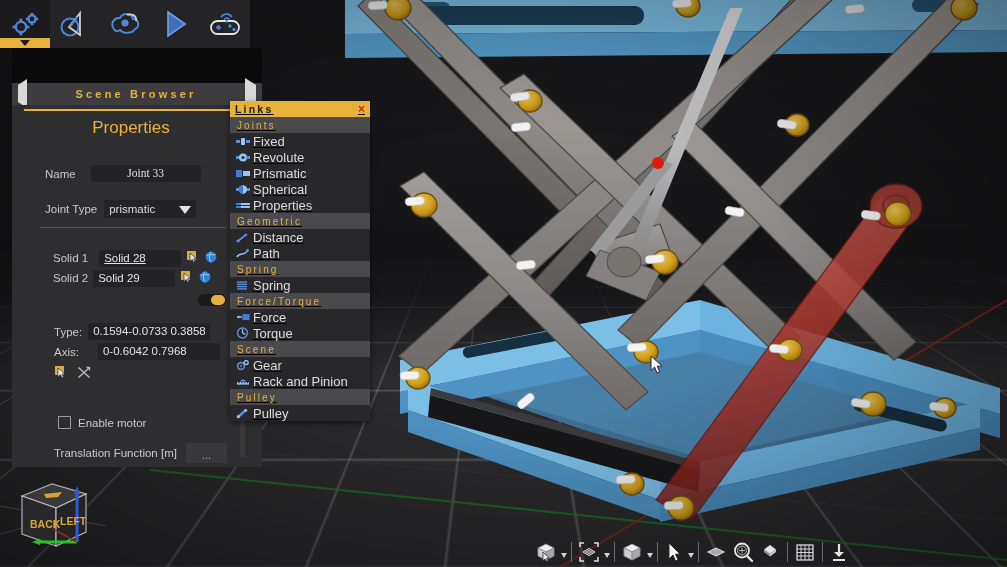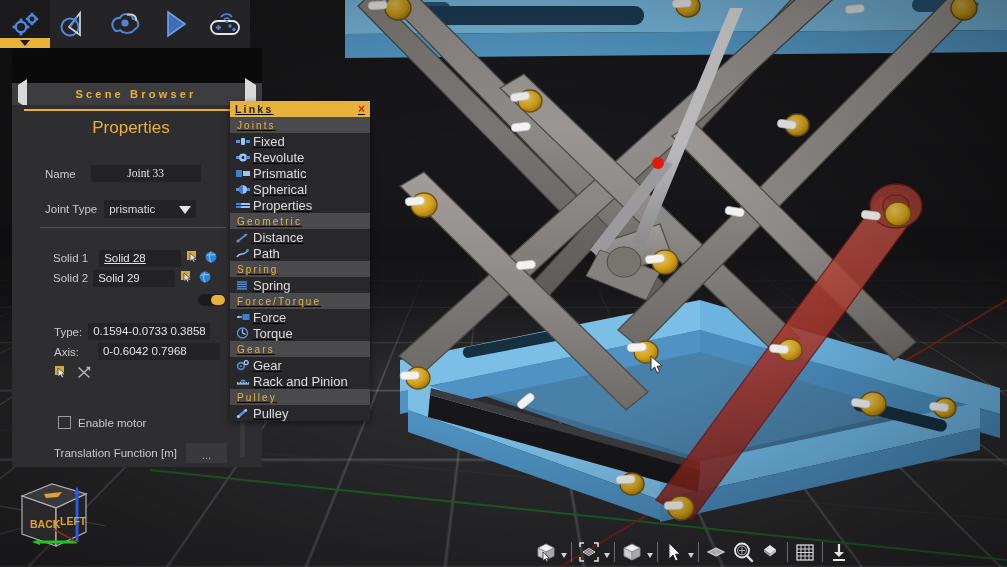--- a/index.html
+++ b/index.html
@@ -813,21 +813,21 @@
     <div class="menu-item">
       <span class="mi-ico">
         <svg width="13" height="12">
             <circle cx="6.5" cy="6" r="5" fill="none" stroke="#5b8fd8" stroke-width="1.4"></circle>
             <path d="M6.5,6 L6.5,2.2 M6.5,6 L9.4,7.4" stroke="#9ec4f0" stroke-width="1.3"></path>
           </svg>
       </span>
       <span>Torque</span>
     </div>
 
-    <div class="menu-group">Gears</div>
+    <div class="menu-group">Scene</div>
     <div class="menu-item">
       <span class="mi-ico">
         <svg width="13" height="11">
             <circle cx="5" cy="6" r="3.4" fill="none" stroke="#5b8fd8" stroke-width="1.6"></circle>
             <circle cx="5" cy="6" r="1" fill="#5b8fd8"></circle>
             <circle cx="10.2" cy="2.6" r="2" fill="none" stroke="#9ec4f0" stroke-width="1.3"></circle>
           </svg>
       </span>
       <span>Gear</span>
     </div>

